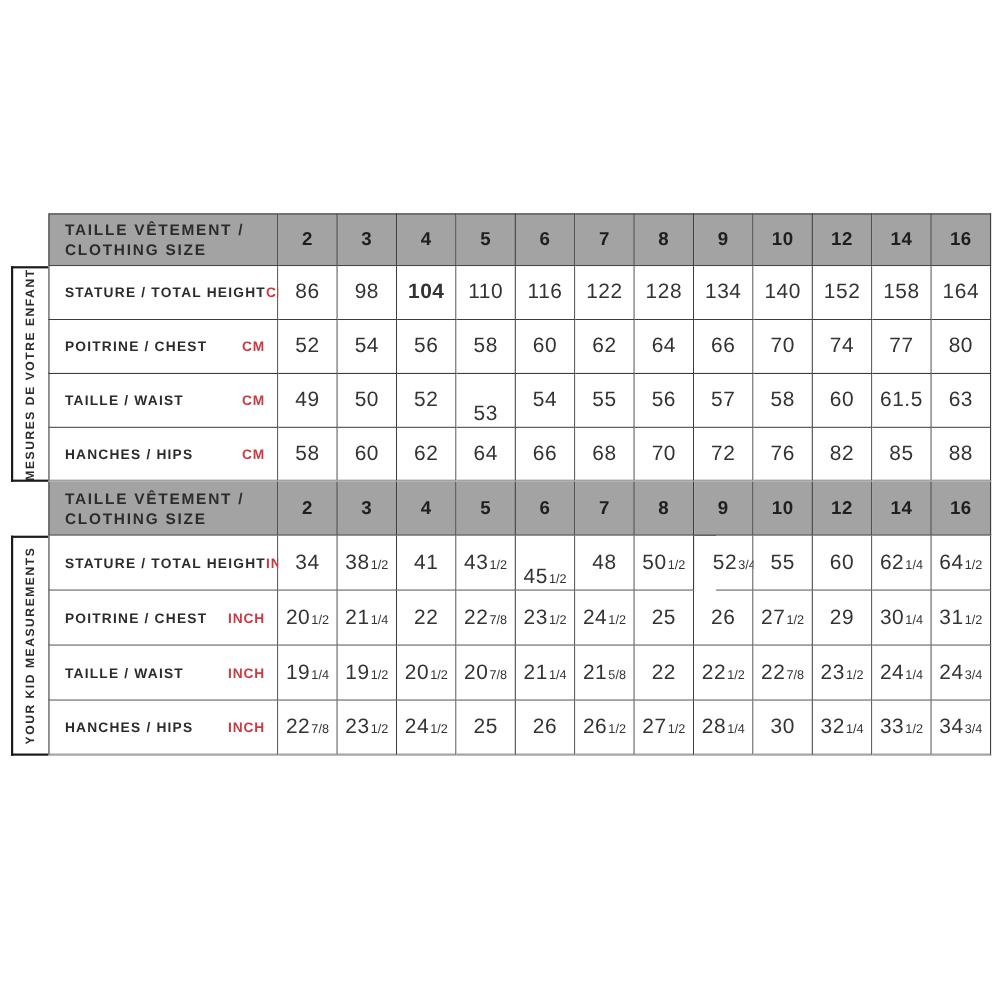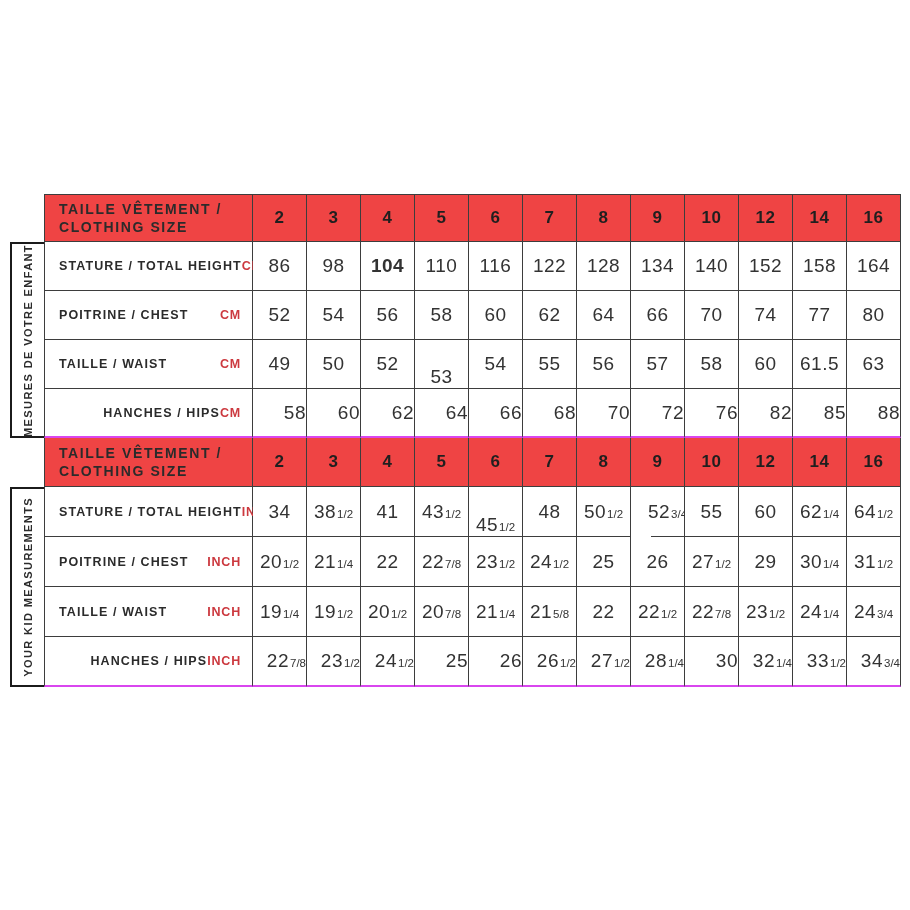--- a/index.html
+++ b/index.html
@@ -30,22 +30,22 @@
     border-right: 1px solid #3d3d3d;
     border-bottom: 1px solid #3d3d3d;
     display: flex;
     align-items: center;
     justify-content: center;
     box-sizing: border-box;
     background: #ffffff;
   }
   .cell.col2 { border-left: 1px solid #3d3d3d; }
   .cell.row-top { border-top: 1px solid #3d3d3d; }
-  .cell.thick-bottom { border-bottom: 2px solid #d946ef; justify-content: flex-end; }
-  .cell.hdr { background: #ef4444; }
+  .cell.thick-bottom { border-bottom: 2px solid #a3a3a3; }
+  .cell.hdr { background: #a3a3a3; }
 
   .hdr-label {
     flex-direction: column;
     align-items: flex-start;
     justify-content: center;
     padding-left: 14px;
     font-size: 14px;
     font-weight: bold;
     letter-spacing: 1.6px;
     color: #2b2b2b;

